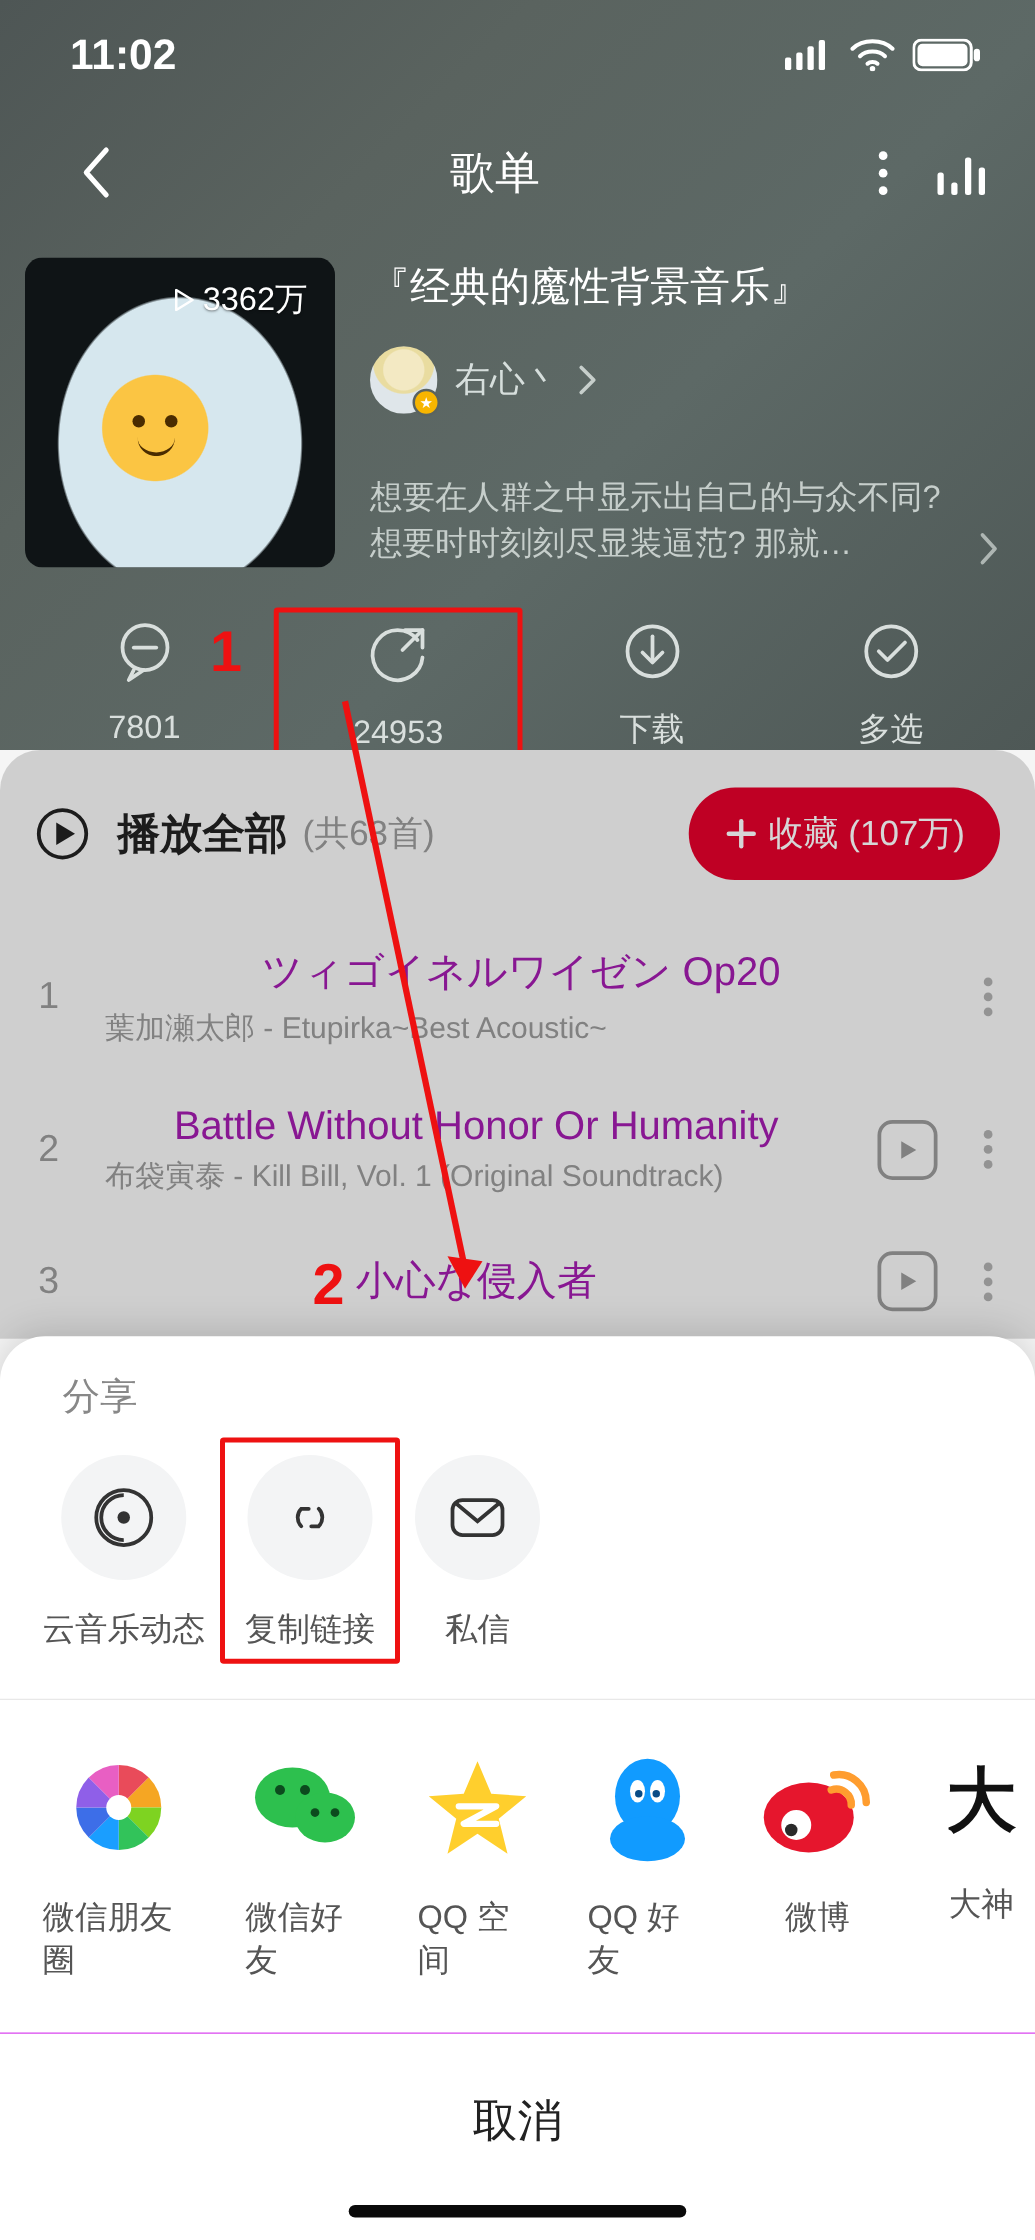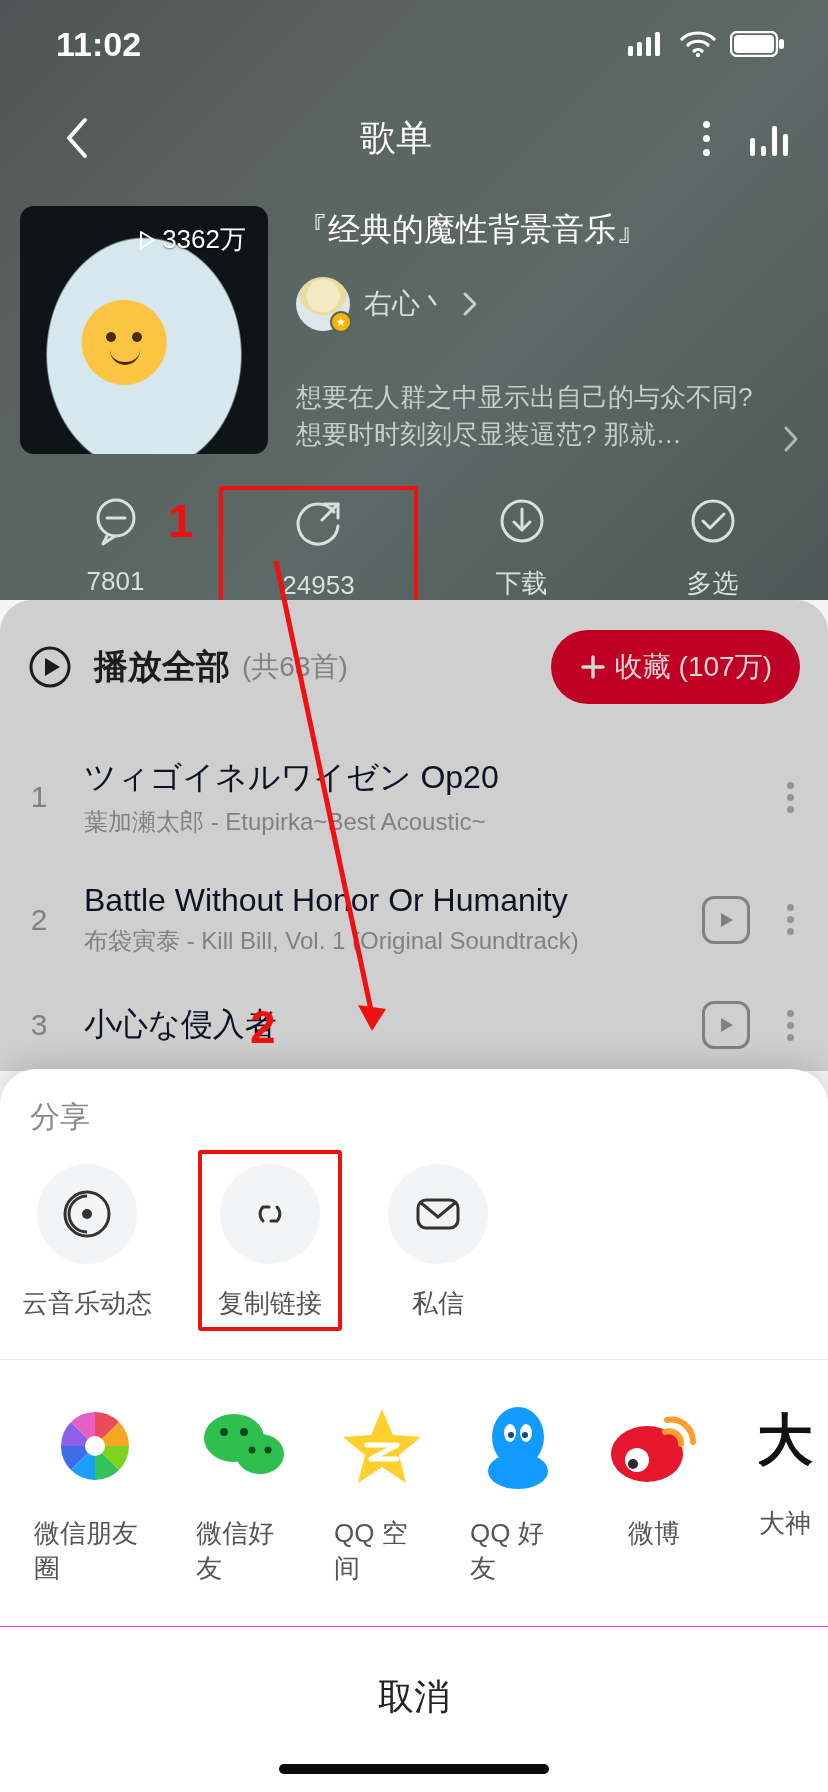--- a/index.html
+++ b/index.html
@@ -77,37 +77,37 @@
 
     
     .card { position:absolute; left:0; right:0; top:600px; background:#f7f7f7; border-radius:32px 32px 0 0; }
     .play-all { display:flex; align-items:center; padding:30px 28px; gap:22px; }
     .play-all .t1 { font-size:34px; font-weight:600; color:#222; }
     .play-all .t2 { font-size:28px; color:#9a9a9a; margin-left:-10px; }
     .collect { margin-left:auto; background:#e4002b; color:#fff; border-radius:46px; padding:18px 28px; display:flex; align-items:center; gap:8px; font-size:28px; font-weight:500; }
     .row { display:flex; align-items:center; padding:22px 22px 22px 18px; gap:24px; }
     .row .idx { width:42px; text-align:center; color:#9a9a9a; font-size:30px; }
     .row .info { flex:1; min-width:0; }
-    .row .name { font-size:32px; color:#0f172a; white-space:nowrap; overflow:hidden; text-overflow:ellipsis; }
+    .row .name { font-size:32px; color:#a21caf; white-space:nowrap; overflow:hidden; text-overflow:ellipsis;text-align:center; }
     .row .sub { font-size:24px; color:#9a9a9a; margin-top:6px; white-space:nowrap; overflow:hidden; text-overflow:ellipsis; }
     .row .mv { width:48px; height:48px; border:3px solid #9a9a9a; border-radius:12px; display:flex; align-items:center; justify-content:center; }
     .row .dots { width:32px; display:flex; flex-direction:column; align-items:center; gap:5px; }
     .row .dots span { width:7px; height:7px; border-radius:50%; background:#b0b0b0; }
 
     
     .dim-overlay { position:absolute; inset:0; background:rgba(0,0,0,.16); border-radius:32px 32px 0 0; pointer-events:none; }
 
     
     .anno { color:#e11; font-size:46px; font-weight:700; position:absolute; }
     .arrow-svg { position:absolute; left:270px; top:555px; }
 
     
     .sheet { position:absolute; left:0; right:0; bottom:0; background:#fff; border-radius:36px 36px 0 0; box-shadow:0 -4px 30px rgba(0,0,0,.15); }
-    .sheet h3 { font-size:30px; color:#888; font-weight:400; padding:28px 30px 14px; }
-    .share-row { display:flex; gap:66px; padding:12px 22px 34px; align-items:flex-start; }
+    .sheet h3 { font-size:30px; color:#888; font-weight:400; padding:28px 50px 14px; }
+    .share-row { display:flex; gap:32px; padding:12px 34px 34px; align-items:flex-start; }
     .share, .ext { display:flex; flex-direction:column; align-items:center; gap:22px; }
     .share.box { position:relative; }
     .share.box::after{ content:""; position:absolute; left:-20px; right:-20px; top:-14px; bottom:-10px; border:4px solid #e11; border-radius:3px; }
     .bubble { width:100px; height:100px; border-radius:50%; background:#f3f4f5; display:flex; align-items:center; justify-content:center; }
     .bubble svg { width:54px; height:54px; }
     .share .lab, .ext .lab { font-size:26px; color:#555; }
     .divider { height:1px; background:#e8e8e8; margin:4px 0; }
     .ext-row { display:flex; gap:40px; padding:34px 30px 40px 34px; align-items:flex-start; overflow:hidden; }
     .ext .ball { width:96px; height:96px; border-radius:50%; display:flex; align-items:center; justify-content:center; }
     .cancel-bar { border-top:1px solid #d946ef; text-align:center; font-size:36px; color:#222; padding:46px 0 70px; }

